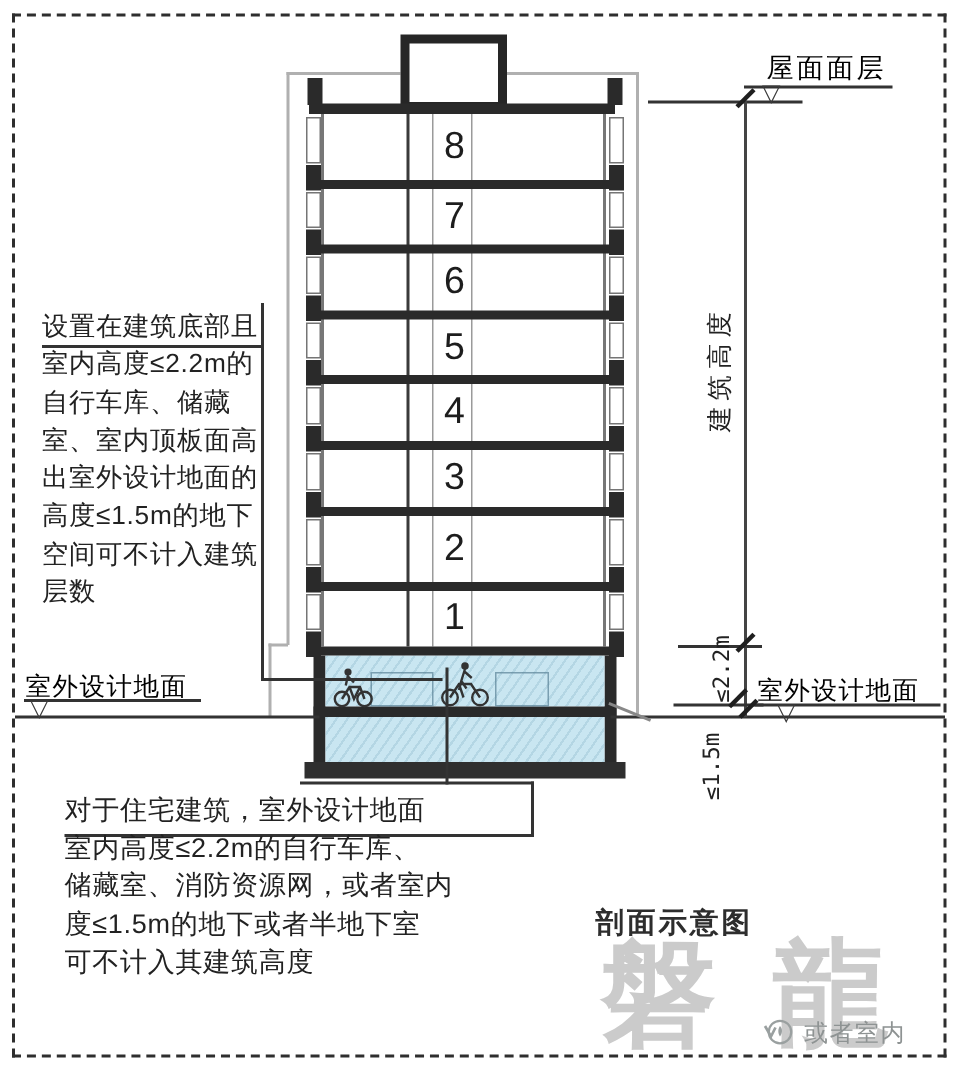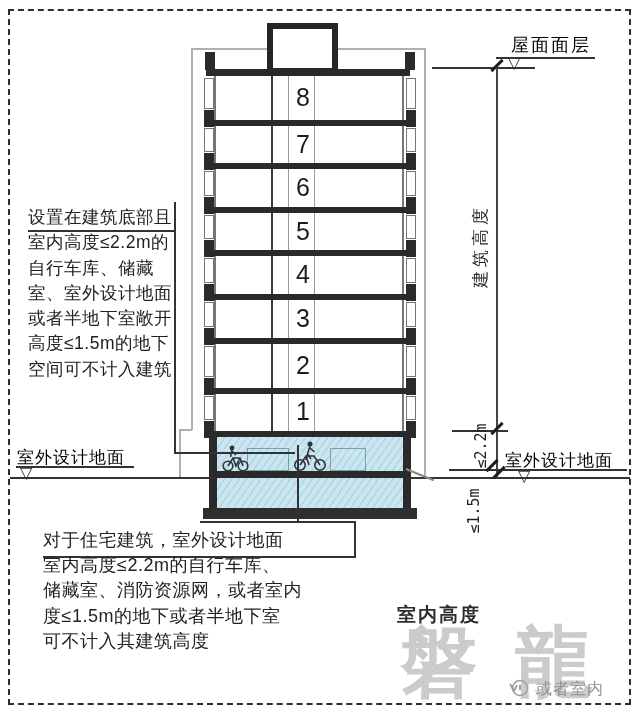--- a/index.html
+++ b/index.html
@@ -176,34 +176,35 @@
 
   <div class="vl" style="left:297px;top:445px;height:78px;"></div>
   <div class="hl" style="left:200px;top:521px;width:156px;"></div>
   <div class="vl" style="left:354px;top:521px;height:37px;"></div>
   <div class="hl" style="left:43px;top:556px;width:313px;"></div>
 
   <div class="note note-left">
     <div>设置在建筑底部且</div>
     <div>室内高度≤2.2m的</div>
     <div>自行车库、储藏</div>
-    <div>室、室外设计地面</div>
-    <div>或者半地下室敞开</div>
+    <div>室、室内顶板面高</div>
+    <div>出室外设计地面的</div>
     <div>高度≤1.5m的地下</div>
     <div>空间可不计入建筑</div>
+    <div>层数</div>
   </div>
   <div class="note note-bottom">
     <div>对于住宅建筑，室外设计地面</div>
     <div>室内高度≤2.2m的自行车库、</div>
     <div>储藏室、消防资源网，或者室内</div>
     <div>度≤1.5m的地下或者半地下室</div>
     <div>可不计入其建筑高度</div>
   </div>
 
-  <div class="caption">室内高度</div>
+  <div class="caption">剖面示意图</div>
 
   <svg class="abs" style="left:508px;top:678px;" width="22" height="20" viewBox="0 0 22 20">
     <circle cx="12" cy="10" r="7.5" fill="none" stroke="#9aa0a0" stroke-width="1.5"></circle>
     <path d="M2 6 L6 13 L9 7" fill="none" stroke="#9aa0a0" stroke-width="1.8"></path>
     <path d="M12 6 C10.5 8 10.5 11 12 13 C13.5 11 14 8 12 6 Z" fill="#9aa0a0"></path>
   </svg>
   <span class="site">或者室内</span>
 
 </div>
 

